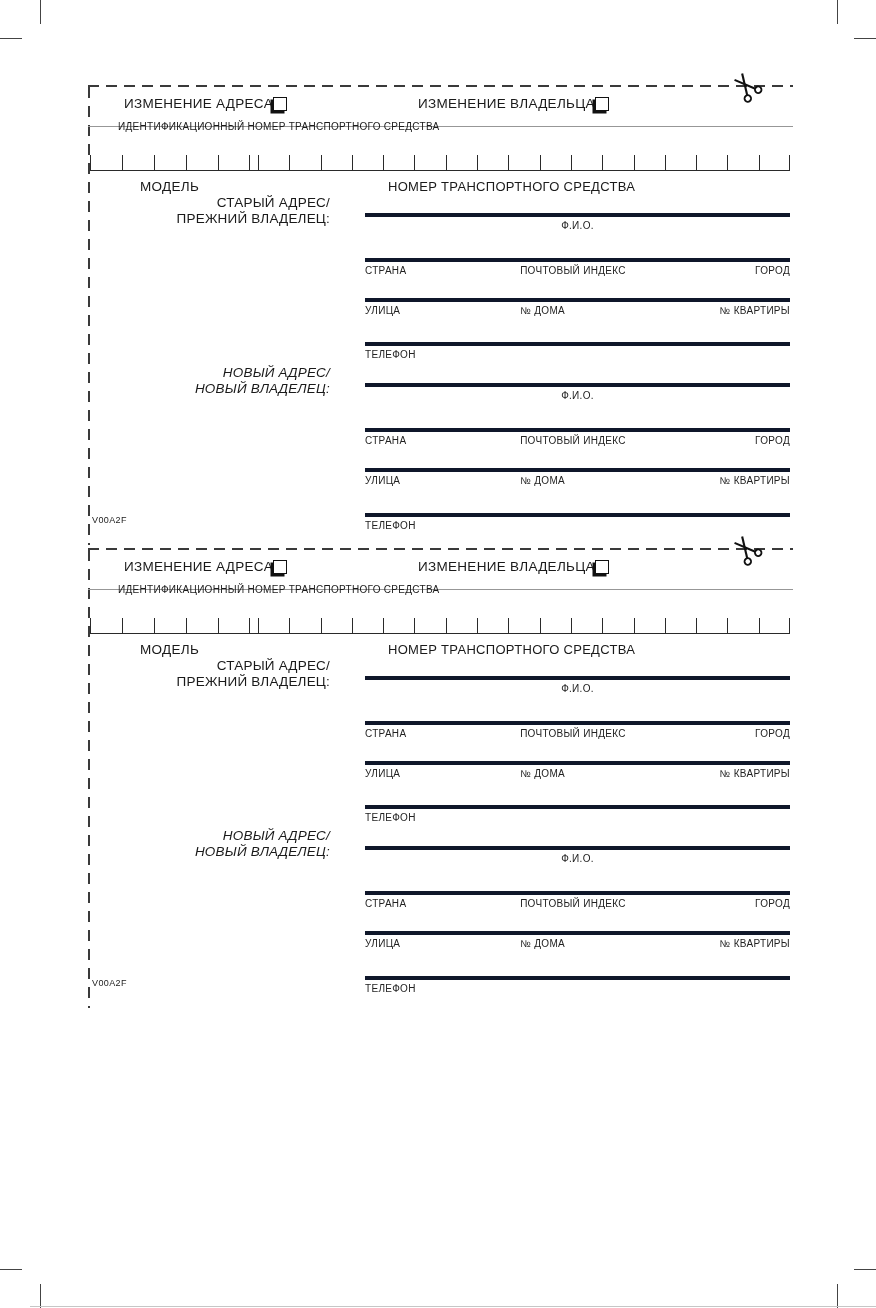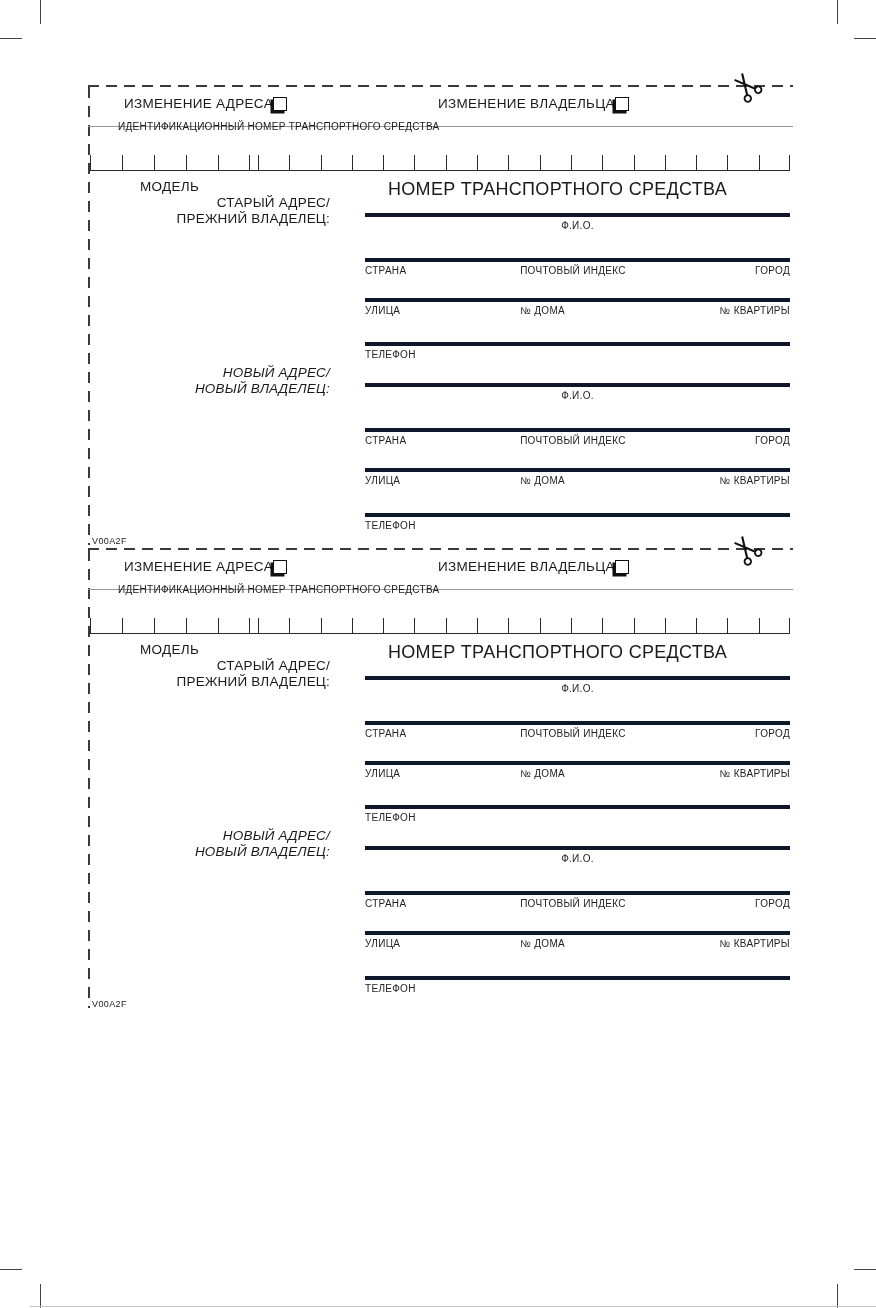--- a/index.html
+++ b/index.html
@@ -27,50 +27,50 @@
     background:repeating-linear-gradient(90deg,#3a3a3a 0 11px,transparent 11px 18px); }
   .dash-left { position:absolute; top:2px; left:0; width:2px; height:458px;
     background:repeating-linear-gradient(180deg,#3a3a3a 0 11px,transparent 11px 19px); }
 
   .scissors { position:absolute; top:-15px; left:642px; width:34px; height:34px;
     transform:rotate(-40deg); }
 
   .hdr { position:absolute; top:2px; left:0; width:100%; height:40px; border-bottom:1px solid #979797; }
   .hitem { position:absolute; top:9px; display:flex; align-items:center; 
     font-size:13.5px; letter-spacing:.3px; white-space:nowrap;justify-content:flex-end; }
-  .h1 { left:36px; } .h2 { left:350px; }
+  .h1 { left:36px; } .h2 { left:330px; }
   .cb { width:14px; height:14px; border:1.6px solid #111; background:#fff;
     box-shadow:-2.5px 2.5px 0 0 #111; display:inline-block; flex:0 0 auto; }
 
   .vin-label { position:absolute; left:30px; top:36px; font-size:10px; letter-spacing:.3px; white-space:nowrap; }
   .vin-row { position:absolute; left:2px; top:70px; width:700px; height:16px;
     border-bottom:1.5px solid #2a2a2a; display:flex; }
   .vg { height:100%; border-right:1px solid #2a2a2a; }
   .vg1 { width:160px; margin-right:8px;
     background:repeating-linear-gradient(90deg,#2a2a2a 0 1px,transparent 1px 32px); }
   .vg2 { flex:1;
     background:repeating-linear-gradient(90deg,#2a2a2a 0 1px,transparent 1px 31.3px); }
 
   .model-label { position:absolute; left:52px; top:94px; font-size:13.5px; letter-spacing:.3px; }
-  .vnum-label  { position:absolute; left:300px; top:94px; font-size:18px; letter-spacing:.3px; }
+  .vnum-label  { position:absolute; left:300px; top:94px; font-size:13px; letter-spacing:.3px; }
 
   .blk { position:absolute; left:24px; width:218px; text-align:right;
     font-size:13.5px; line-height:16px; letter-spacing:.2px; white-space:nowrap; }
   .blk.old { top:110px; }
   .blk.new { top:280px;font-style:italic; }
 
   .frow { position:absolute; left:277px; width:425px; border-top:4px solid #0f172a; }
   .r1 { top:128px; } .r2 { top:173px; } .r3 { top:213px; } .r4 { top:257px; }
   .r5 { top:298px; } .r6 { top:343px; } .r7 { top:383px; } .r8 { top:428px; }
   .flabels { padding-top:3px; font-size:10px; color:#222; letter-spacing:.3px; white-space:nowrap; }
   .flabels.center { text-align:center; }
   .flabels.three { display:grid; grid-template-columns:36.5% 1fr auto; }
   .flabels .lc { text-align:right; }
 
-  .vcode { position:absolute; left:4px; top:430px; font-size:9px; color:#222; letter-spacing:.4px;margin-top:21px; }
+  .vcode { position:absolute; left:4px; top:430px; font-size:9px; color:#222; letter-spacing:.4px; }
 </style>
 </head>
 <body>
 
 <div class="sheet">
 
   <div class="crop v" style="left:40px;top:0"></div>
   <div class="crop h" style="left:0;top:38px"></div>
   <div class="crop v" style="left:837px;top:0"></div>
   <div class="crop h" style="left:854px;top:38px"></div>

